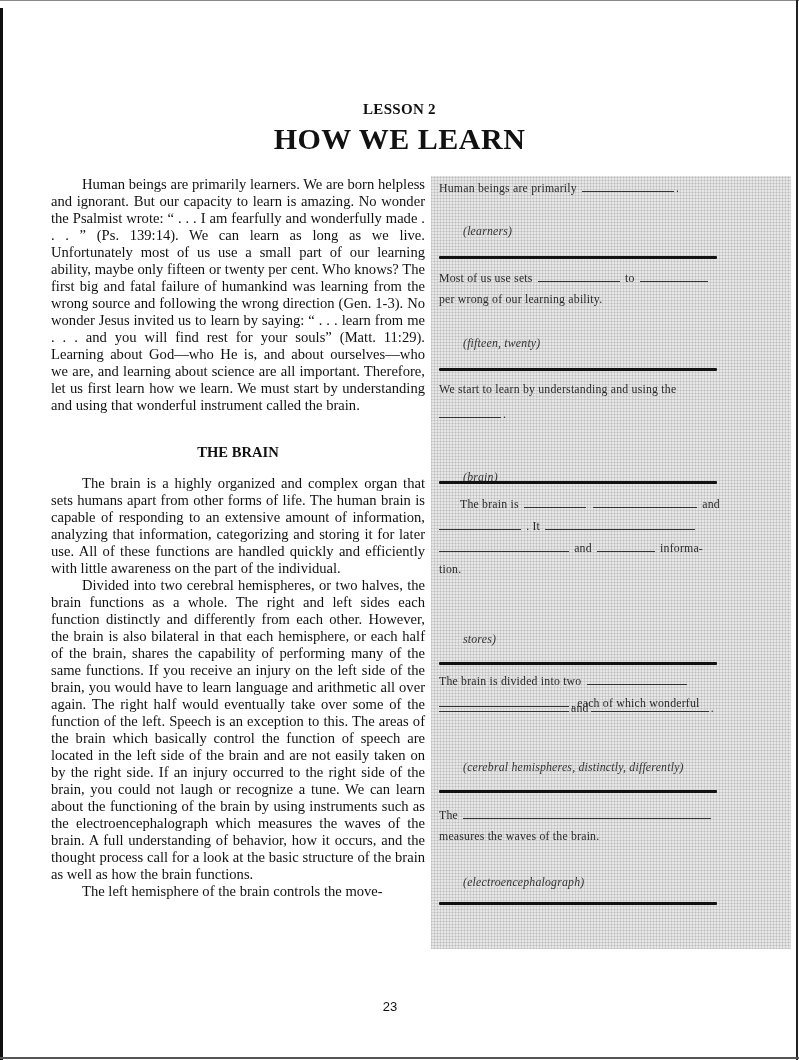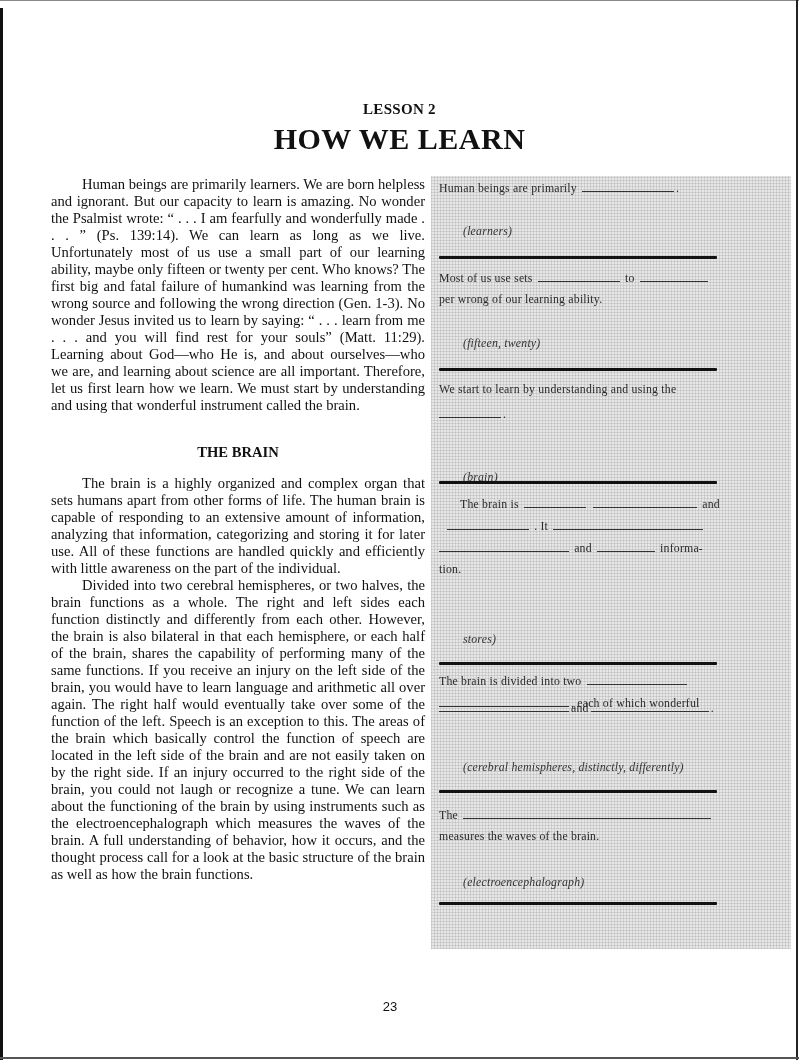--- a/index.html
+++ b/index.html
@@ -61,20 +61,21 @@
 <div class="edge-bottom"></div>
 
 <div class="lesson-label">LESSON 2</div>
 <div class="lesson-title">HOW WE LEARN</div>
 
 <div class="left-col">
   <p>Human beings are primarily learners. We are born helpless and ignorant. But our capacity to learn is amazing. No wonder the Psalmist wrote: “ . . . I am fearfully and wonderfully made . . . ” (Ps. 139:14). We can learn as long as we live. Unfortunately most of us use a small part of our learning ability, maybe only fifteen or twenty per cent. Who knows? The first big and fatal failure of humankind was learning from the wrong source and following the wrong direction (Gen. 1-3). No wonder Jesus invited us to learn by saying: “ . . . learn from me . . . and you will find rest for your souls” (Matt. 11:29). Learning about God—who He is, and about ourselves—who we are, and learning about science are all important. Therefore, let us first learn how we learn. We must start by understanding and using that wonderful instrument called the brain.</p>
   <div class="sec-head">THE BRAIN</div>
   <p>The brain is a highly organized and complex organ that sets humans apart from other forms of life. The human brain is capable of responding to an extensive amount of information, analyzing that information, categorizing and storing it for later use. All of these functions are handled quickly and efficiently with little awareness on the part of the individual.</p>
   <p>Divided into two cerebral hemispheres, or two halves, the brain functions as a whole. The right and left sides each function distinctly and differently from each other. However, the brain is also bilateral in that each hemisphere, or each half of the brain, shares the capability of performing many of the same functions. If you receive an injury on the left side of the brain, you would have to learn language and arithmetic all over again. The right half would eventually take over some of the function of the left. Speech is an exception to this. The areas of the brain which basically control the function of speech are located in the left side of the brain and are not easily taken on by the right side. If an injury occurred to the right side of the brain, you could not laugh or recognize a tune. We can learn about the functioning of the brain by using instruments such as the electroencephalograph which measures the waves of the brain. A full understanding of behavior, how it occurs, and the thought process call for a look at the basic structure of the brain as well as how the brain functions.</p>
+  <p>The left hemisphere of the brain controls the move-</p>
 </div>
 
 <div class="panel">
 
   <div class="q" style="top:4px;">
     <div class="ln" style="top:0;">
       <span>Human beings are primarily</span>
       <span class="blank" style="width:92px;"></span><span>.</span>
     </div>
   </div>
@@ -102,21 +103,21 @@
   <div class="ans" style="top:274px;margin-top:20px;">(brain)</div>
   <div class="rule" style="top:305px;"></div>
 
   <div class="q" style="top:320px;">
     <div class="ln" style="top:0;margin-left:21px;">
       <span>The brain is</span>
       <span class="blank" style="width:62px;"></span>
       <span class="blank" style="width:104px;"></span>
       <span>and</span>
     </div>
-    <div class="ln" style="top:22px;padding-left:8px;">
+    <div class="ln" style="top:22px;">
       <span class="blank" style="width:82px; margin-left:0;"></span>
       <span>. It</span>
       <span class="blank" style="width:150px;"></span>
     </div>
     <div class="ln" style="top:44px;">
       <span class="blank" style="width:130px; margin-left:0;"></span>
       <span>and</span>
       <span class="blank" style="width:58px;"></span>
       <span>informa-</span>
     </div>

